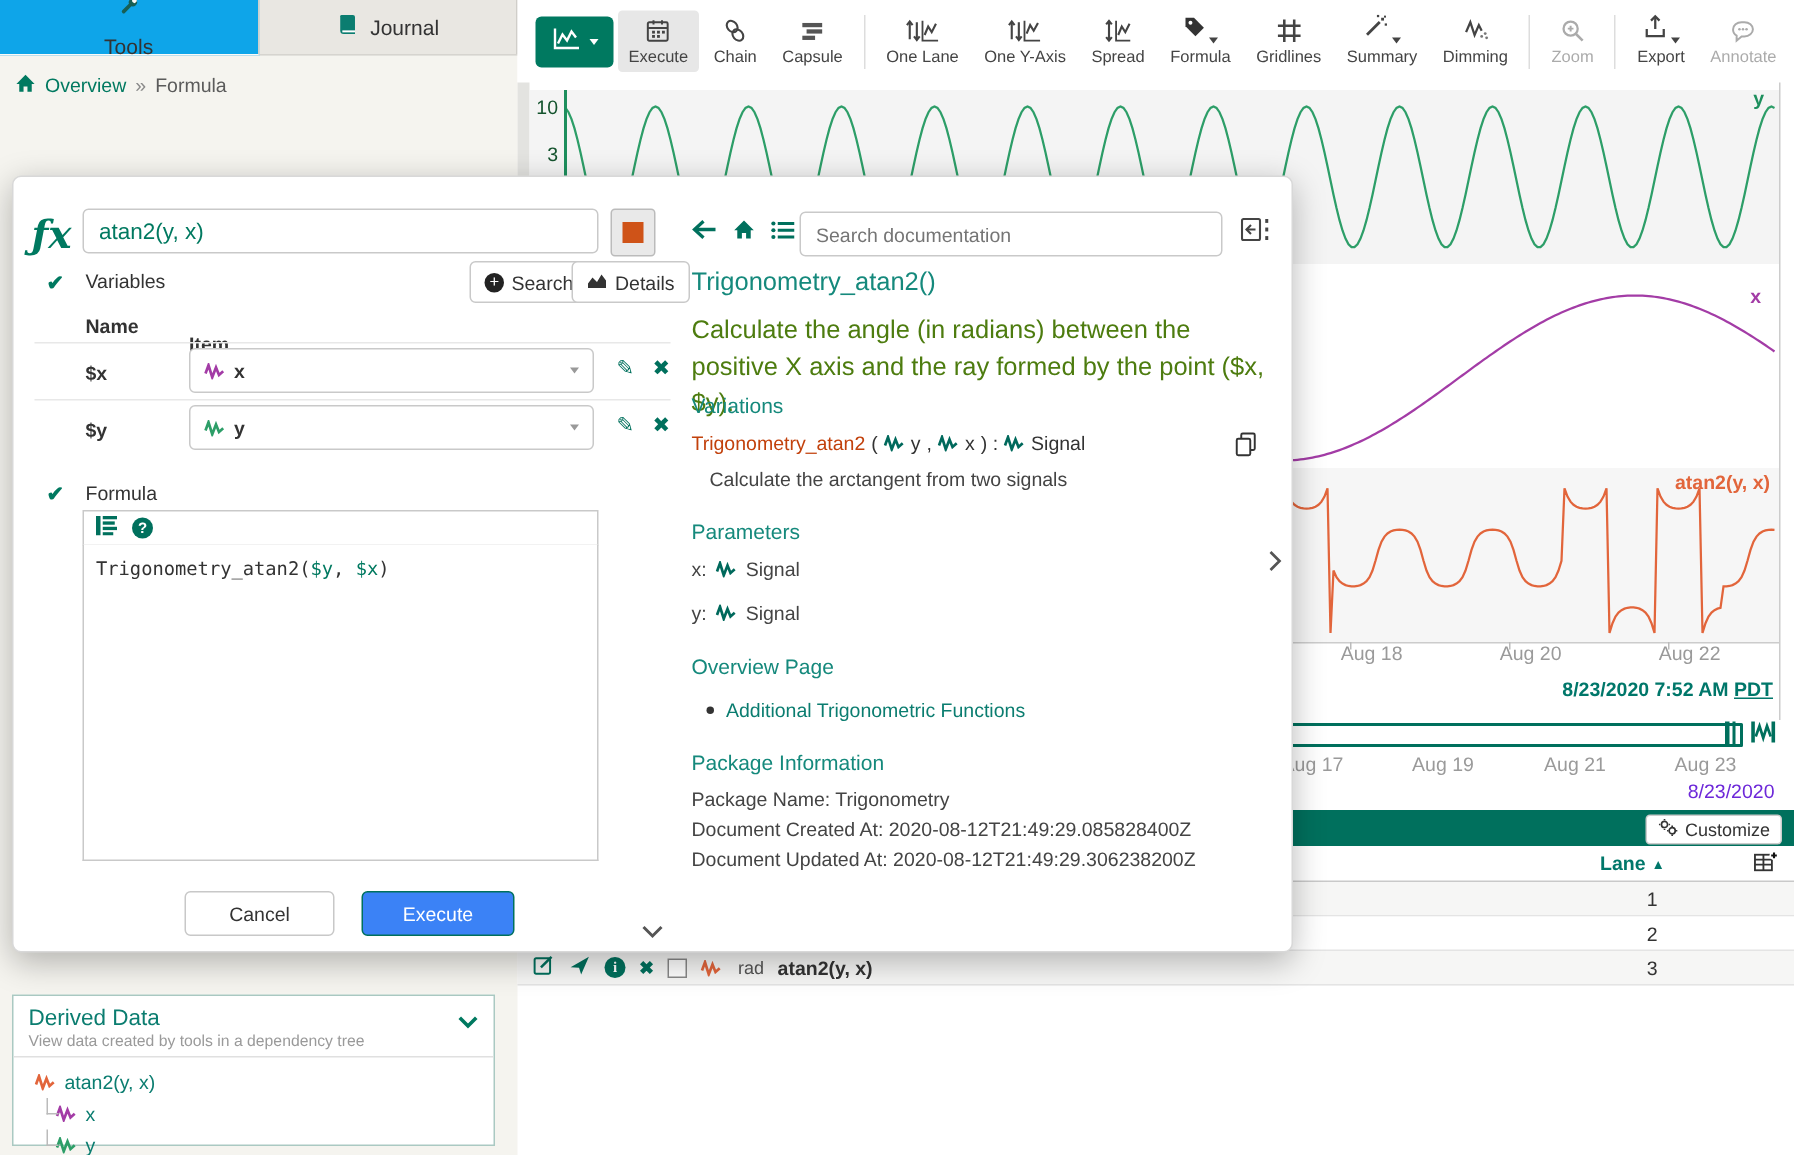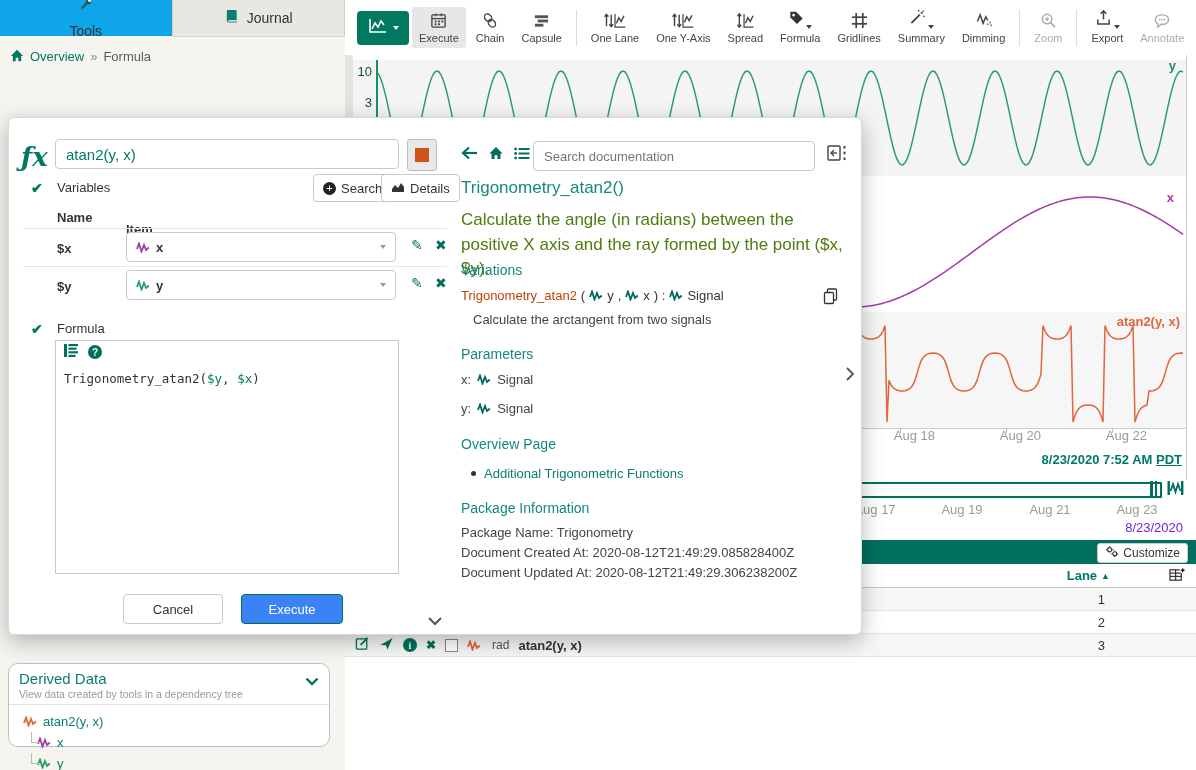--- a/index.html
+++ b/index.html
@@ -112,22 +112,22 @@
   .sigline .fname{color:#c2410c;font-weight:normal;}
   .copy-ic{position:absolute;left:814px;top:170px;cursor:pointer;}
   .sigdesc{position:absolute;left:464px;top:194px;color:#444;font-size:13px;}
   .param{position:absolute;left:452px;display:flex;align-items:center;gap:6px;color:#444;font-size:13px;}
   .doc-next{position:absolute;left:836px;top:248px;color:#666;cursor:pointer;}
   .bullet-link{position:absolute;left:462px;top:348px;display:flex;align-items:center;gap:8px;font-size:13px;}
   .bullet-link .b{width:5px;height:5px;border-radius:50%;background:#333;}
   .bullet-link a{color:#0b7d70;}
   .pkg-line{position:absolute;left:452px;color:#444;font-size:13px;}
   
-  .derived{position:absolute;left:8px;top:663px;width:322px;height:84px;background:#fff;
-           border:1px solid #aac9c2;border-radius:10px;z-index:10;box-sizing:border-box;}
+  .derived{position:absolute;left:8px;top:663px;width:322px;height:101px;background:#fff;
+           border:1px solid #aac9c2;border-radius:0;z-index:10;box-sizing:border-box;}
   .dv-head{padding:6px 10px 4px;border-bottom:1px solid #e0e0e0;position:relative;}
   .dv-title{color:#0b7d70;font-size:15px;}
   .dv-sub{color:#9a9a9a;font-size:10.5px;margin-top:1px;}
   .dv-chev{position:absolute;right:10px;top:10px;color:#007960;}
   .tree{position:relative;padding:6px 0 0 14px;font-size:13px;}
   .tnode{display:flex;align-items:center;gap:6px;height:21px;}
   .tnode a{color:#0b7d70;}
   .tchild{margin-left:14px;position:relative;}
   .tchild:before{content:"";position:absolute;left:-6px;top:0px;width:1px;height:11px;background:#bbb;}
   .tchild:after{content:"";position:absolute;left:-6px;top:10px;width:8px;height:1px;background:#bbb;}

